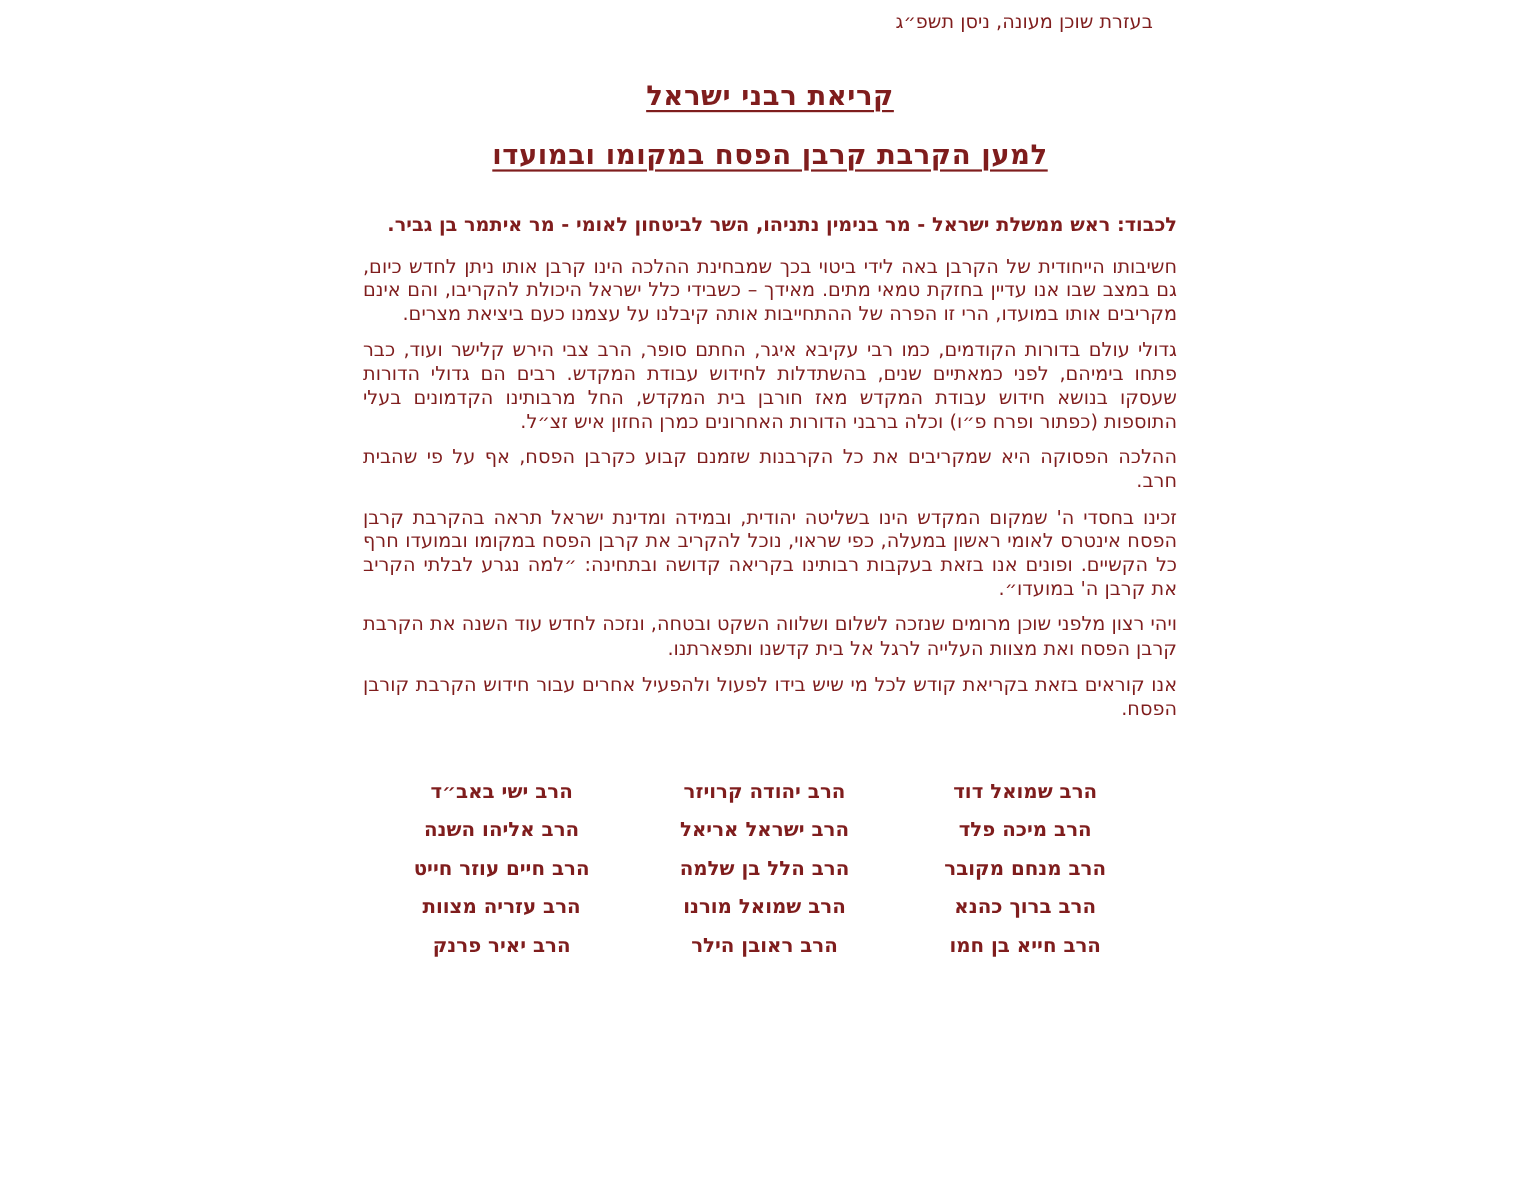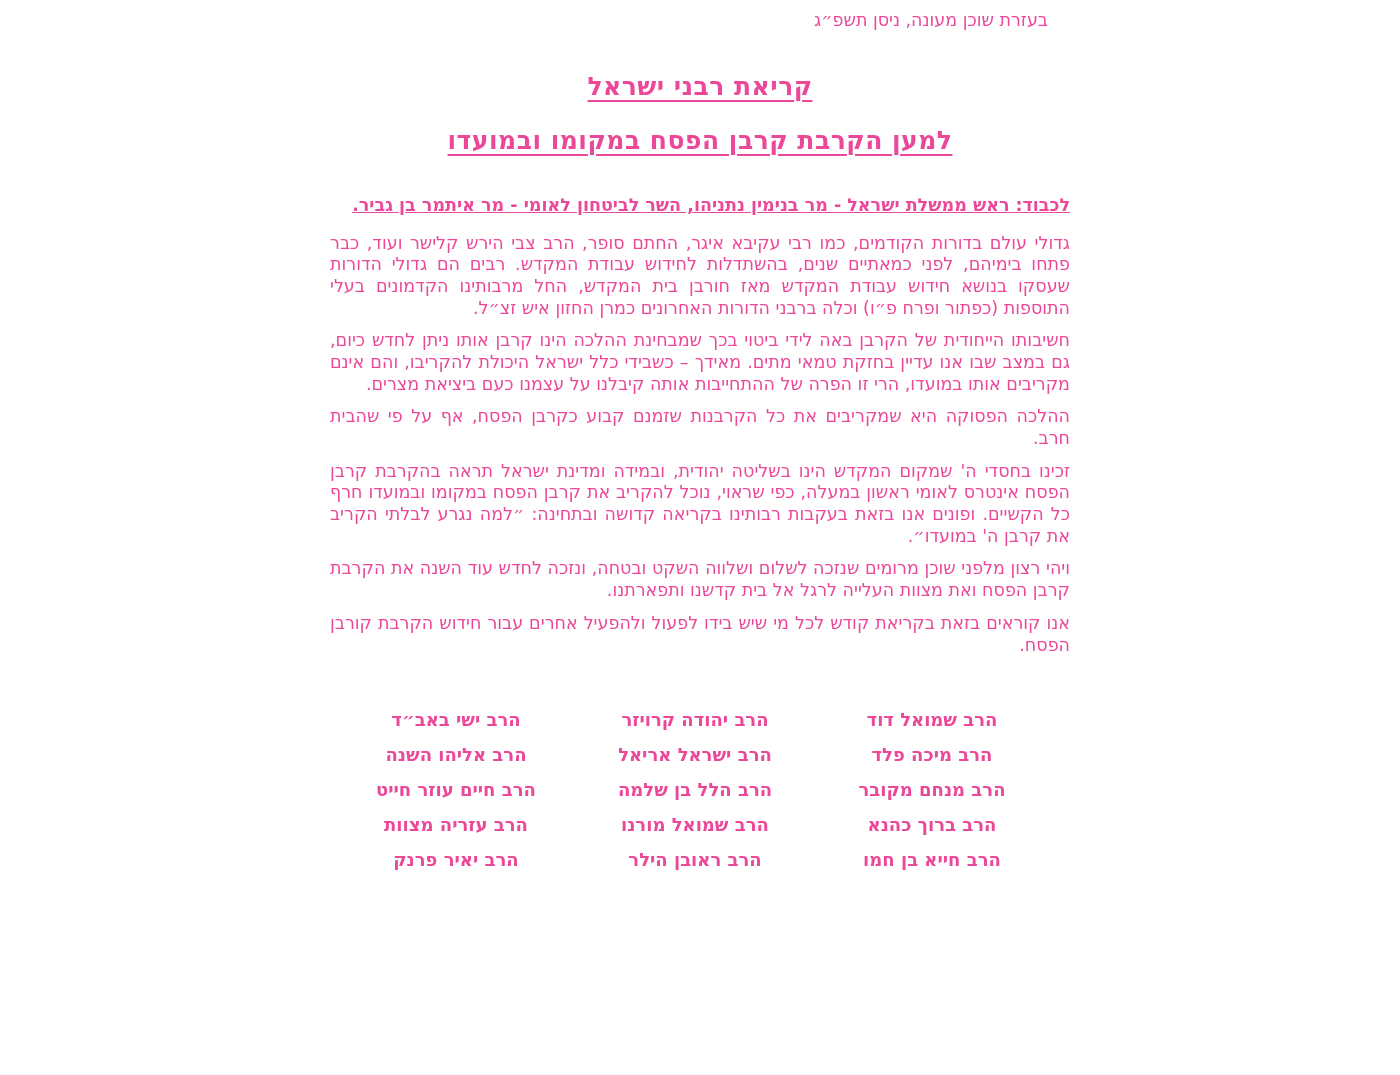--- a/index.html
+++ b/index.html
@@ -7,21 +7,21 @@
     padding: 0;
     background: #ffffff;
   }
   .page {
     position: relative;
     width: 1400px;
     height: 1075px;
     background: #ffffff;
     overflow: hidden;
     font-family: "DejaVu Sans", sans-serif;
-    color: #ec4899;
+    color: #7f1d1d;
   }
   .content {
     direction: rtl;
     width: 740px;
     margin: 0 auto;
     padding-top: 10px;
   }
   .date-line {
     font-size: 17.5px;
     text-align: right;
@@ -42,21 +42,20 @@
     letter-spacing: 0.5px;
   }
   .title    { margin-top: 42px; }
   .subtitle { margin-top: 25px; }
 
   .salutation {
     margin-top: 40px;
     font-weight: bold;
     font-size: 17.5px;
     text-align: right;
-    text-decoration: underline;
   }
   .para {
     margin: 11px 0 0 0;
     font-size: 17.5px;
     line-height: 1.24;
     text-align: justify;
   }
   .signatures {
     margin-top: 46px;
     display: grid;
@@ -83,22 +82,22 @@
   <div class="content">
 
     <div class="date-line">בעזרת שוכן מעונה, ניסן תשפ״ג</div>
 
     <div class="title">קריאת רבני ישראל</div>
 
     <div class="subtitle">למען הקרבת קרבן הפסח במקומו ובמועדו</div>
 
     <p class="salutation">לכבוד:  ראש ממשלת ישראל - מר בנימין נתניהו, השר לביטחון לאומי - מר איתמר בן גביר.</p>
 
+    <p class="para">חשיבותו הייחודית של הקרבן באה לידי ביטוי בכך שמבחינת ההלכה הינו קרבן אותו ניתן לחדש כיום, גם במצב שבו אנו עדיין בחזקת טמאי מתים. מאידך – כשבידי כלל ישראל היכולת להקריבו, והם אינם מקריבים אותו במועדו, הרי זו הפרה של ההתחייבות אותה קיבלנו על עצמנו כעם ביציאת מצרים.</p>
     <p class="para">גדולי עולם בדורות הקודמים, כמו רבי עקיבא איגר, החתם סופר, הרב צבי הירש קלישר ועוד, כבר פתחו בימיהם, לפני כמאתיים שנים, בהשתדלות לחידוש עבודת המקדש. רבים הם גדולי הדורות שעסקו בנושא חידוש עבודת המקדש מאז חורבן בית המקדש, החל מרבותינו הקדמונים בעלי התוספות (כפתור ופרח פ״ו) וכלה ברבני הדורות האחרונים כמרן החזון איש זצ״ל.</p>
-    <p class="para">חשיבותו הייחודית של הקרבן באה לידי ביטוי בכך שמבחינת ההלכה הינו קרבן אותו ניתן לחדש כיום, גם במצב שבו אנו עדיין בחזקת טמאי מתים. מאידך – כשבידי כלל ישראל היכולת להקריבו, והם אינם מקריבים אותו במועדו, הרי זו הפרה של ההתחייבות אותה קיבלנו על עצמנו כעם ביציאת מצרים.</p>
     <p class="para">ההלכה הפסוקה היא שמקריבים את כל הקרבנות שזמנם קבוע כקרבן הפסח, אף על פי שהבית חרב.</p>
     <p class="para">זכינו בחסדי ה' שמקום המקדש הינו בשליטה יהודית, ובמידה ומדינת ישראל תראה בהקרבת קרבן הפסח אינטרס לאומי ראשון במעלה, כפי שראוי, נוכל להקריב את קרבן הפסח במקומו ובמועדו חרף כל הקשיים. ופונים אנו בזאת בעקבות רבותינו בקריאה קדושה ובתחינה: ״למה נגרע לבלתי הקריב את קרבן ה' במועדו״.</p>
     <p class="para">ויהי רצון מלפני שוכן מרומים שנזכה לשלום ושלווה השקט ובטחה, ונזכה לחדש עוד השנה את הקרבת קרבן הפסח ואת מצוות העלייה לרגל אל בית קדשנו ותפארתנו.</p>
     <p class="para">אנו קוראים בזאת בקריאת קודש לכל מי שיש בידו לפעול ולהפעיל אחרים עבור חידוש הקרבת קורבן הפסח.</p>
 
     <div class="signatures">
 
       <div class="sig c0">הרב שמואל דוד</div>
       <div class="sig c0">הרב מיכה פלד</div>
       <div class="sig c0">הרב מנחם מקובר</div>

